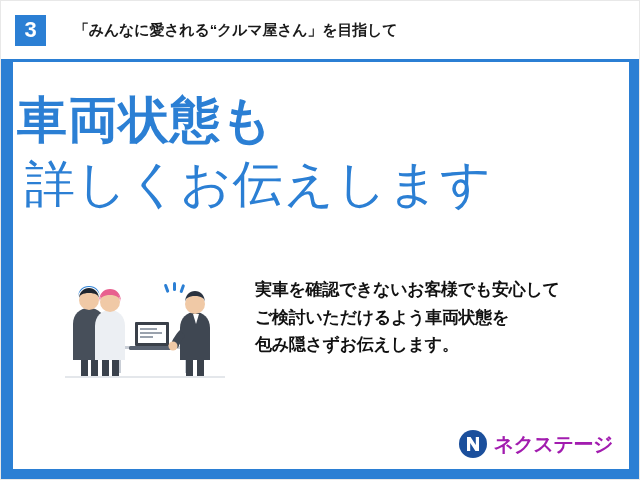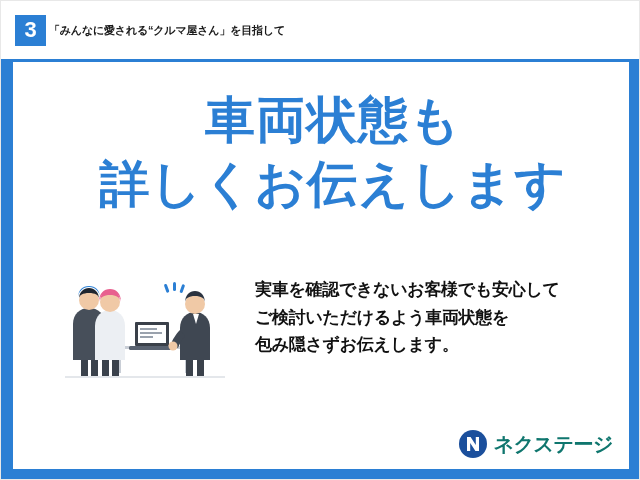--- a/index.html
+++ b/index.html
@@ -40,22 +40,22 @@
     color: #ffffff;
     font-size: 22px;
     font-weight: bold;
     display: flex;
     align-items: center;
     justify-content: center;
     font-family: "Liberation Sans", sans-serif;
     line-height: 1;
   }
   .header-title {
-    margin-left: 3px;
-    font-size: 11px;
+    margin-left: 28px;
+    font-size: 15px;
     font-weight: bold;
     color: #1a1a1a;
     letter-spacing: -0.2px;
     white-space: nowrap;
   }
   
   .frame {
     position: absolute;
     left: 0;
     top: 61px;
@@ -69,40 +69,41 @@
   }
   .inner {
     position: relative;
     width: 100%;
     height: 100%;
     background: #ffffff;
   }
   
   .headline {
     position: absolute;
-    left: 12px;
+    left: 4px;
     top: 30px;
     width: 100%;
-    text-align: center;
+    text-align: left;
     color: #2b7fd4;
   }
   .headline .line1 {
     font-size: 50px;
     font-weight: bold;
     line-height: 1.12;
     letter-spacing: 1px;
     white-space: nowrap;
   }
   .headline .line2 {
     font-size: 50px;
-    font-weight: bold;
+    font-weight: normal;
     line-height: 1.12;
     letter-spacing: 1px;
     white-space: nowrap;
     margin-top: 8px;
+    margin-left: 8px;
   }
   
   .body-copy {
     position: absolute;
     right: 18px;
     top: 214px;
     width: 356px;
     color: #111111;
     font-size: 17px;
     line-height: 1.62;
@@ -129,21 +130,21 @@
     align-items: center;
   }
   .logo-mark {
     width: 30px;
     height: 30px;
     margin-right: 6px;
   }
   .logo-text {
     font-size: 20px;
     font-weight: bold;
-    color: #0f766e;
+    color: #a21caf;
     letter-spacing: -0.5px;
     line-height: 1;
   }
 </style>
 </head>
 <body>
 
 <div class="page">
 
   <div class="header">

